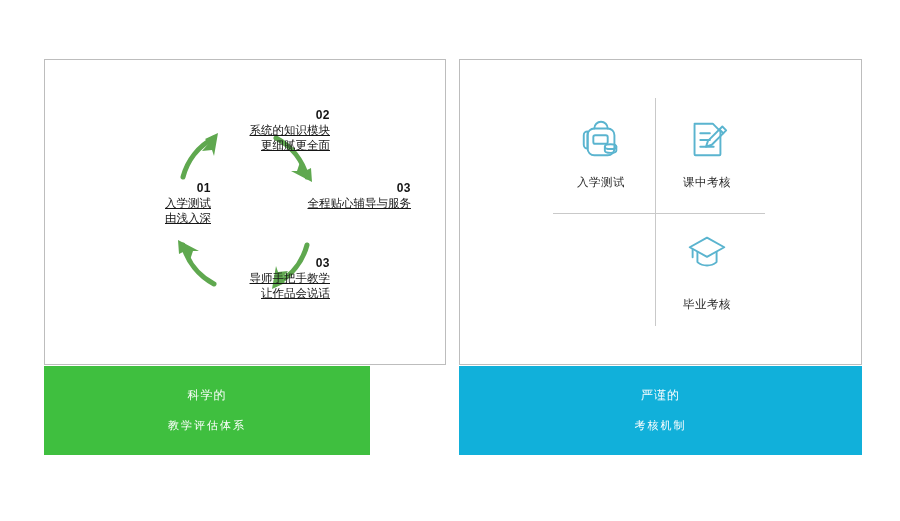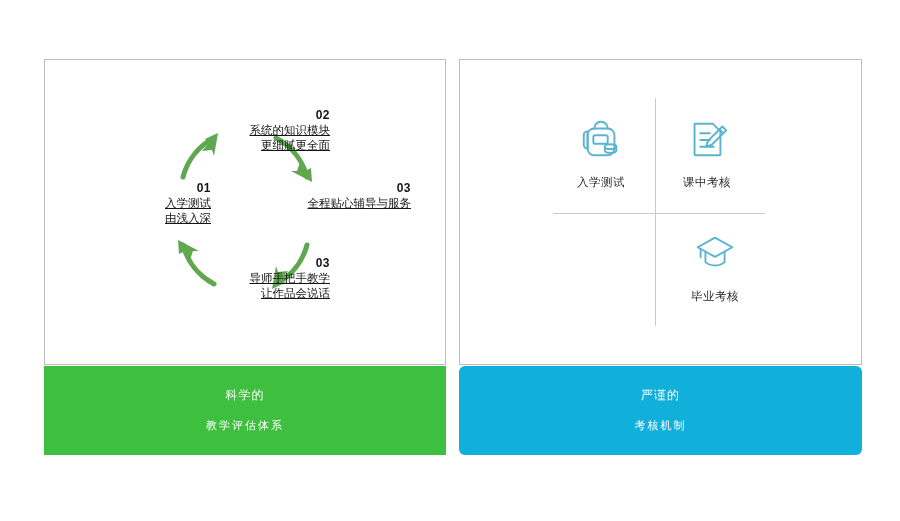--- a/index.html
+++ b/index.html
@@ -25,22 +25,22 @@
   .footer{
     position:absolute;
     box-sizing:border-box;
     display:flex;
     flex-direction:column;
     align-items:center;
     justify-content:center;
     color:#ffffff;
     text-align:center;
   }
-  #footer-left{left:44px;top:366px;width:402px;height:89px;background:#3fbf3f;}
-  #footer-right{left:459px;top:366px;width:403px;height:89px;background:#11b0da;border-radius:6px;}
+  #footer-left{left:44px;top:366px;width:326px;height:89px;background:#3fbf3f;}
+  #footer-right{left:459px;top:366px;width:403px;height:89px;background:#11b0da;}
 
   .footer-sub{font-size:12px;line-height:16px;letter-spacing:1px;margin-bottom:12px;opacity:.97;}
   .footer-main{font-size:11px;line-height:20px;letter-spacing:2px;font-weight:400;}
 
   
   #cycle-wrap{position:absolute;left:44px;top:59px;width:402px;height:306px;}
   #cycle-svg{position:absolute;left:0;top:0;}
 
   .node{
     position:absolute;
@@ -84,21 +84,21 @@
     margin-top:13px;
     font-size:11.5px;
     line-height:15px;
     color:#2a2a2a;
     letter-spacing:.5px;
     white-space:nowrap;
   }
   #quad-tl{left:90px;top:57px;}
   #quad-tr{left:196px;top:57px;}
   #quad-bl{left:90px;top:171px;}
-  #quad-br{left:204px;top:171px;}
+  #quad-br{left:196px;top:171px;gap:8px;}
 </style>
 </head>
 <body>
 
 <div class="stage">
 
   <div class="card" id="card-left"></div>
 
   <div id="cycle-wrap">
     <svg id="cycle-svg" width="402" height="306" viewBox="0 0 402 306">

